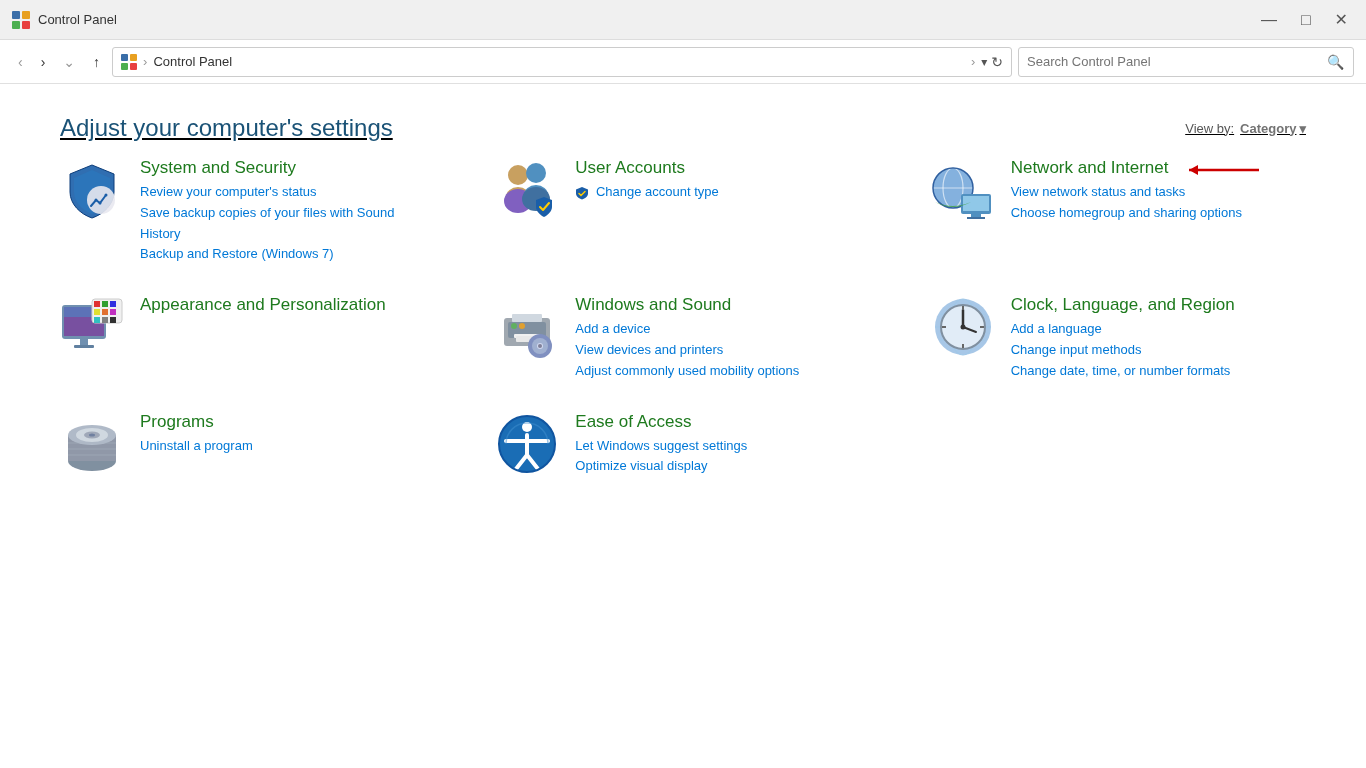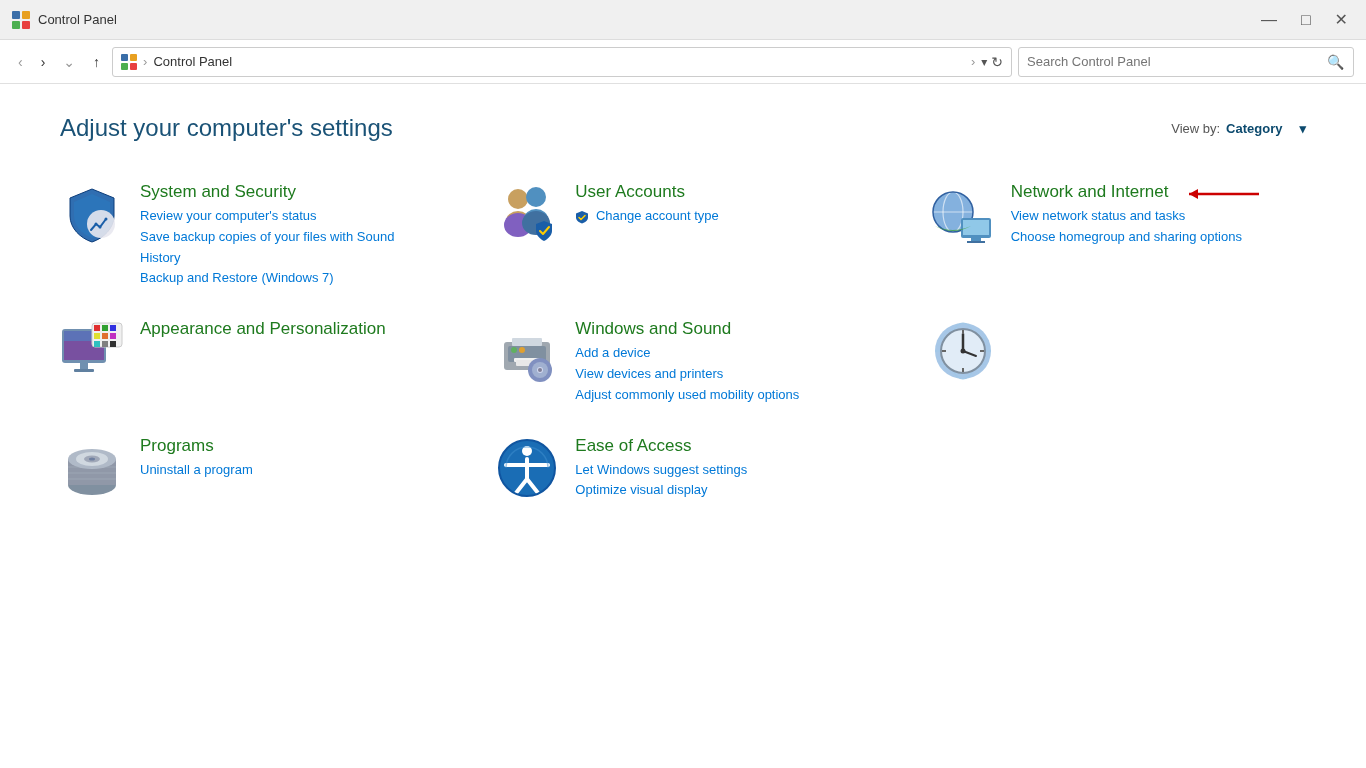--- a/index.html
+++ b/index.html
@@ -127,42 +127,43 @@
     .main-content {
       flex: 1;
       padding: 30px 60px;
       overflow-y: auto;
       background: #fff;
     }
     .page-header {
       display: flex;
       align-items: center;
       justify-content: space-between;
-      margin-bottom: 40px;
+      margin-bottom: 16px;
+      text-decoration: underline;
     }
     .page-title {
       font-size: 24px;
       color: #1a5276;
       font-weight: 300;
     }
     .view-by {
       display: flex;
       align-items: center;
       gap: 6px;
       font-size: 13px;
       color: #555;
     }
     .view-by-label { color: #555; }
     .view-by-value {
-      color: #0c4a6e;
+      color: #737373;
       font-weight: 600;
       cursor: pointer;
       display: flex;
       align-items: center;
-      gap: 17px;
+      gap: 3px;
     }
 
     
     .categories-grid {
       display: grid;
       grid-template-columns: 1fr 1fr 1fr;
       gap: 30px 60px;
     }
     .category-item {
       display: flex;
@@ -424,20 +425,26 @@
           <line x1="31" y1="31" x2="31" y2="14" stroke="#333" stroke-width="2.5" stroke-linecap="round"></line>
           <line x1="31" y1="31" x2="44" y2="36" stroke="#333" stroke-width="2" stroke-linecap="round"></line>
           <circle cx="31" cy="31" r="2.5" fill="#333"></circle>
 
           <line x1="31" y1="10" x2="31" y2="14" stroke="#666" stroke-width="2"></line>
           <line x1="31" y1="48" x2="31" y2="52" stroke="#666" stroke-width="2"></line>
           <line x1="10" y1="31" x2="14" y2="31" stroke="#666" stroke-width="2"></line>
           <line x1="48" y1="31" x2="52" y2="31" stroke="#666" stroke-width="2"></line>
         </svg>
       </div>
+      <div class="category-content">
+        <div class="category-title">Clock, Language, and Region</div>
+        <span class="category-link">Add a language</span>
+        <span class="category-link">Change input methods</span>
+        <span class="category-link">Change date, time, or number formats</span>
+      </div>
     </div>
 
     <div class="category-item">
       <div class="category-icon">
         <svg width="58" height="62" viewBox="0 0 58 62">
 
           <ellipse cx="29" cy="48" rx="24" ry="10" fill="#8090a0"></ellipse>
           <rect x="5" y="22" width="48" height="26" fill="#9098a8"></rect>
           <ellipse cx="29" cy="22" rx="24" ry="10" fill="#b0bac8"></ellipse>
 

